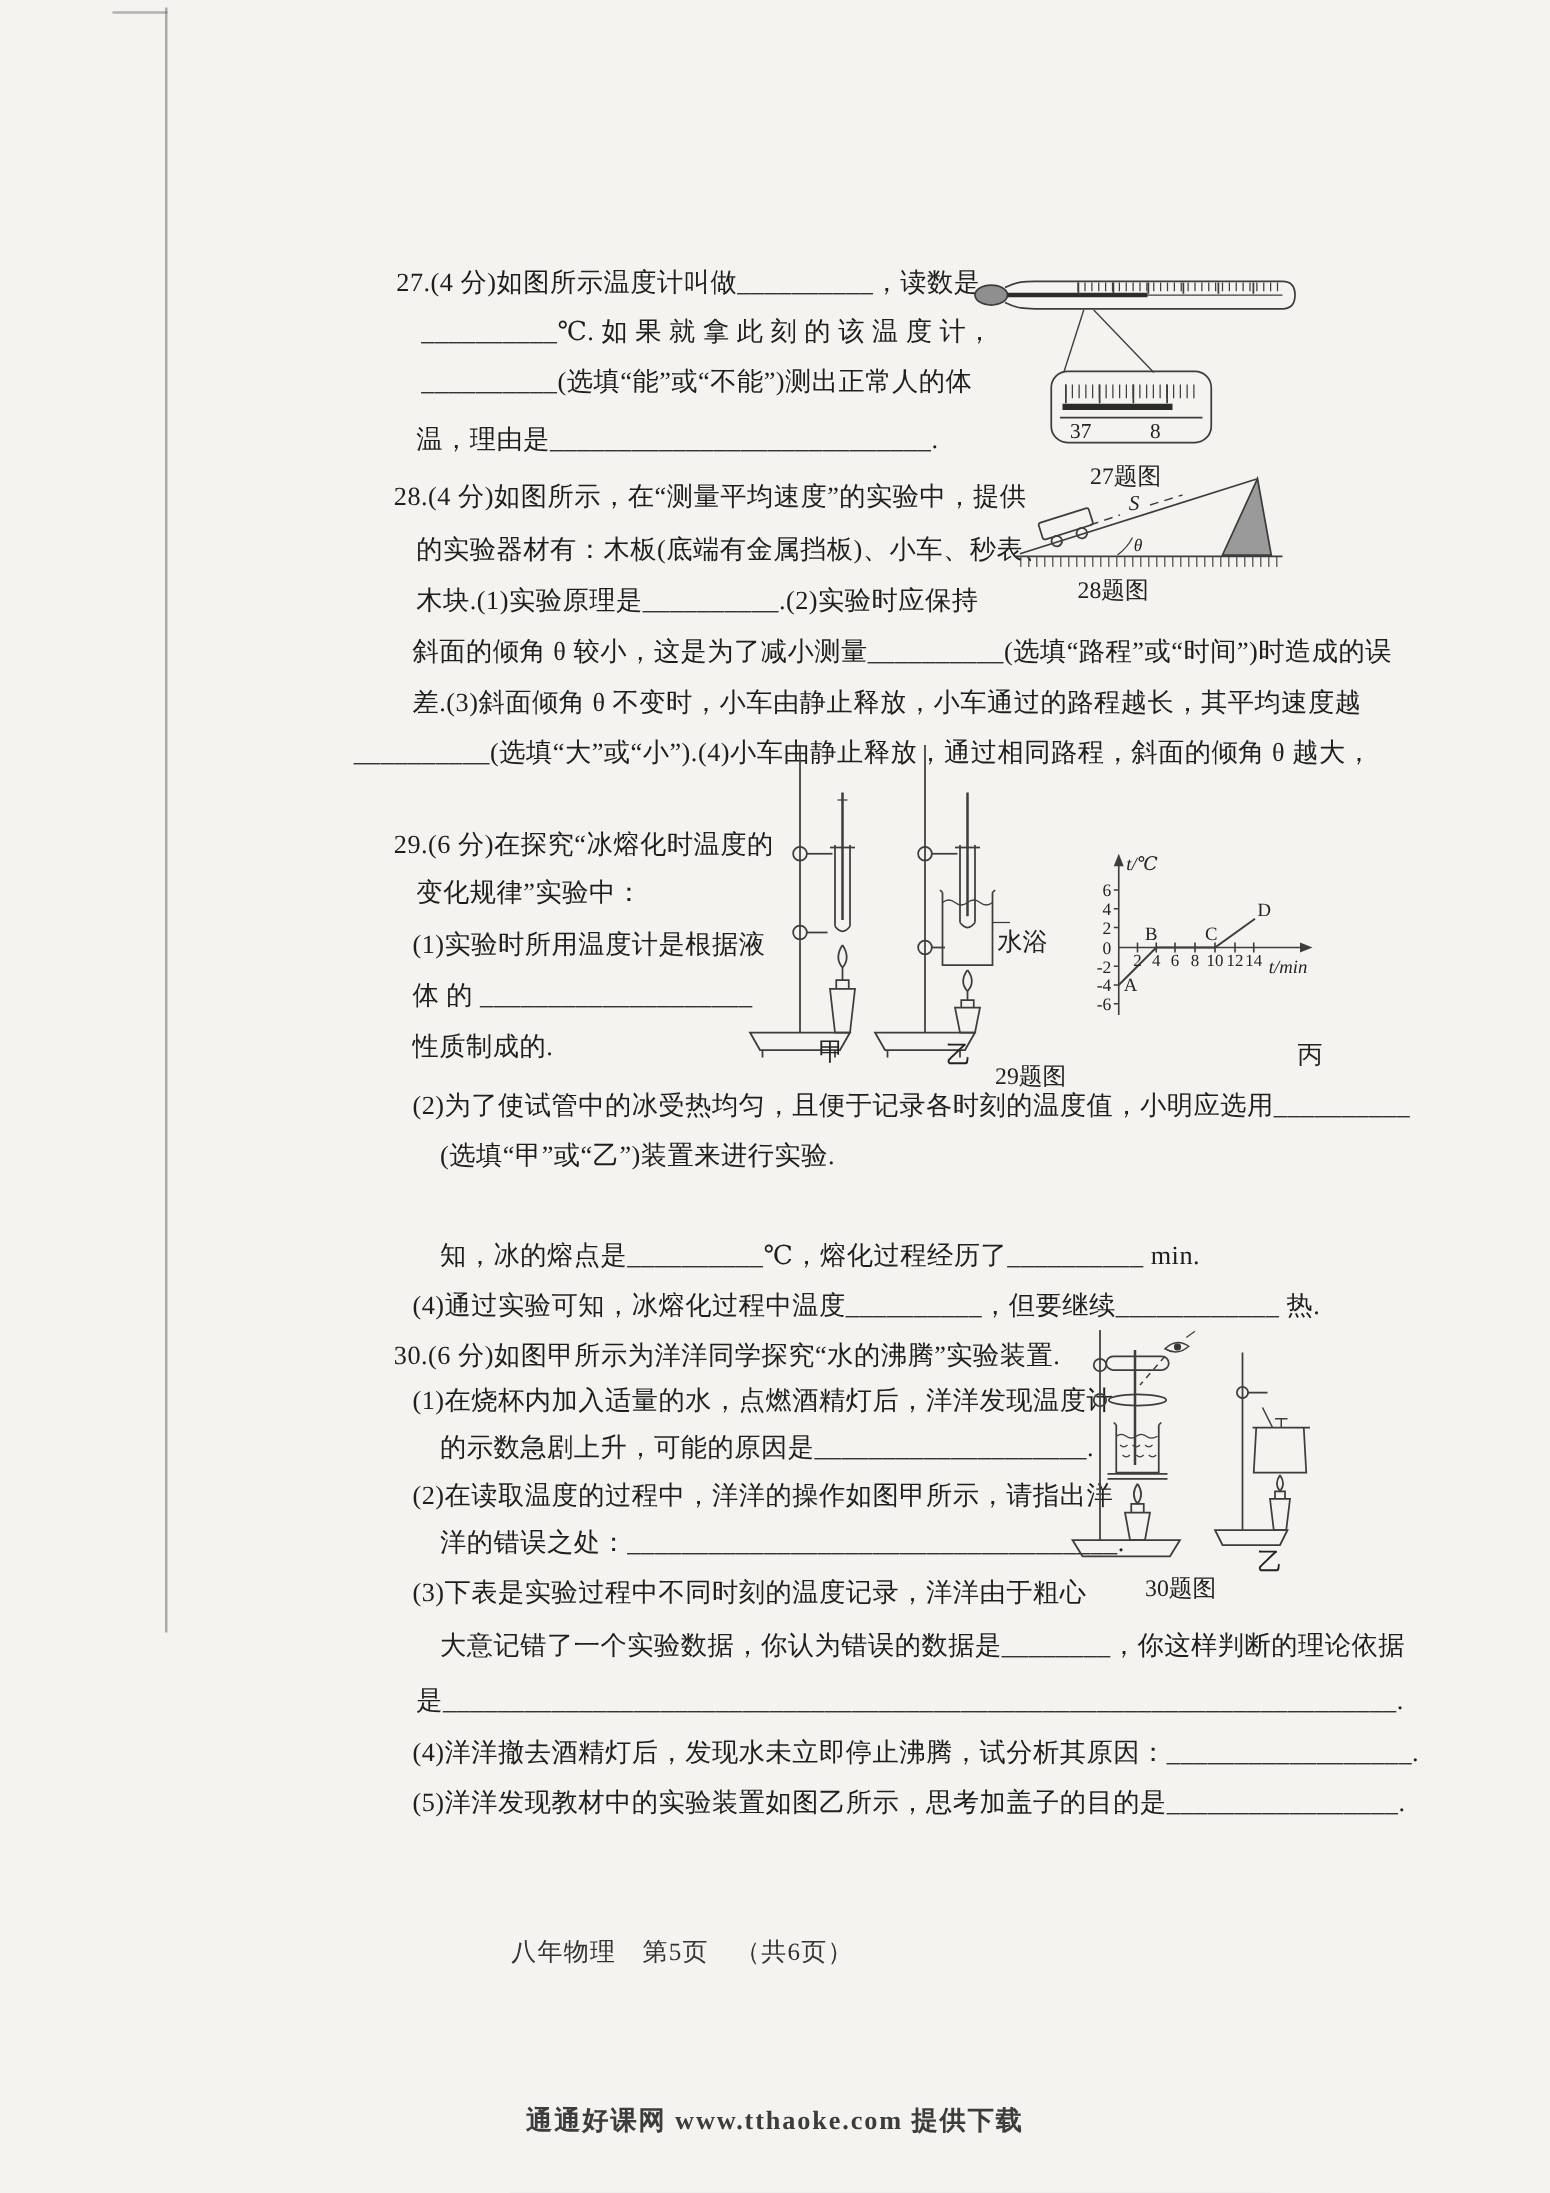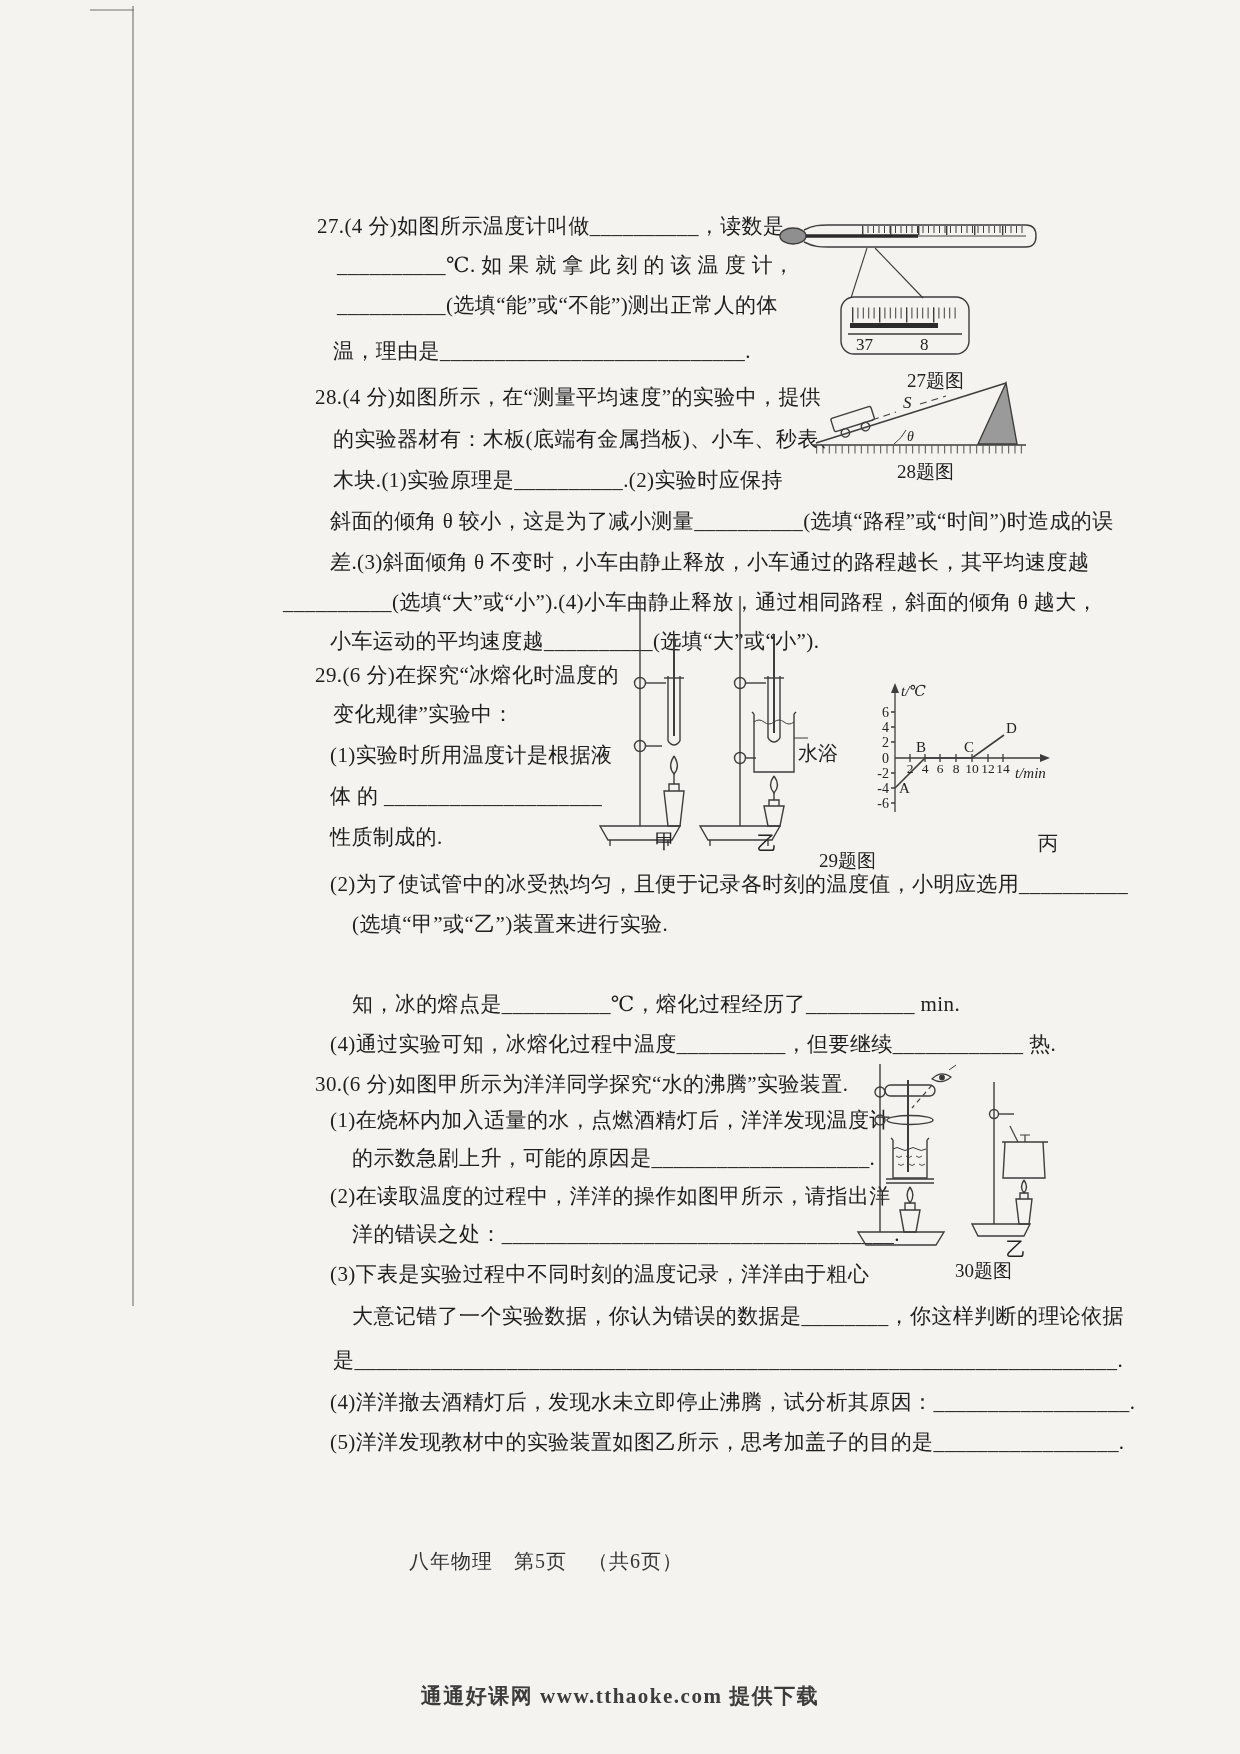--- a/index.html
+++ b/index.html
@@ -1,21 +1,21 @@
 <!DOCTYPE html>
 <html><head>
 <meta charset="utf-8">
 <style>
   html,body{margin:0;padding:0;}
   body{background:#e9e8e5;}
   .page{position:relative;width:1240px;height:1754px;background:#f4f3f0;overflow:hidden;
         font-family:"Liberation Serif","DejaVu Serif",serif;color:#1e1e1e;padding-left:40px;}
   .ln{position:absolute;font-size:21px;line-height:26px;white-space:nowrap;letter-spacing:0.4px;}
   .lbl{position:absolute;font-size:20px;white-space:nowrap;color:#222;}
-  .cap{position:absolute;font-size:19px;text-align:right;color:#222;}
+  .cap{position:absolute;font-size:19px;text-align:left;color:#222;}
   .footer{position:absolute;left:0;top:1548px;width:1092px;text-align:center;
           font-size:20px;color:#333;letter-spacing:1px;}
   .watermark{position:absolute;left:0;top:1682px;width:1240px;text-align:center;
           font-family:Liberation Serif, serif;font-size:21px;
           font-weight:bold;color:#3c3c3c;letter-spacing:1.5px;}
   .scanline-v{position:absolute;left:132px;top:6px;width:2px;height:1300px;background:#6f6f6f;opacity:.55;}
   .scanline-h{position:absolute;left:90px;top:9px;width:44px;height:2px;background:#6f6f6f;opacity:.5;}
   .fig{position:absolute;}
   svg text{font-family:"Liberation Serif","DejaVu Serif",serif;fill:#222;}
 </style>
@@ -31,21 +31,20 @@
   <div class="ln" style="left:337px;top:252px">__________℃. 如 果 就 拿 此 刻 的 该 温 度 计，</div>
   <div class="ln" style="left:337px;top:292px">__________(选填“能”或“不能”)测出正常人的体</div>
   <div class="ln" style="left:333px;top:338px">温，理由是____________________________.</div>
 
   <div class="ln" style="left:315px;top:384px">28.(4 分)如图所示，在“测量平均速度”的实验中，提供</div>
   <div class="ln" style="left:333px;top:426px">的实验器材有：木板(底端有金属挡板)、小车、秒表、</div>
   <div class="ln" style="left:333px;top:467px">木块.(1)实验原理是__________.(2)实验时应保持</div>
   <div class="ln" style="left:330px;top:508px">斜面的倾角 θ 较小，这是为了减小测量__________(选填“路程”或“时间”)时造成的误</div>
   <div class="ln" style="left:330px;top:549px">差.(3)斜面倾角 θ 不变时，小车由静止释放，小车通过的路程越长，其平均速度越</div>
   <div class="ln" style="left:283px;top:589px">__________(选填“大”或“小”).(4)小车由静止释放，通过相同路程，斜面的倾角 θ 越大，</div>
-  <div class="ln" style="left:330px;top:628px">小车运动的平均速度越__________(选填“大”或“小”).</div>
 
   <div class="ln" style="left:315px;top:662px">29.(6 分)在探究“冰熔化时温度的</div>
   <div class="ln" style="left:333px;top:701px">变化规律”实验中：</div>
   <div class="ln" style="left:330px;top:742px">(1)实验时所用温度计是根据液</div>
   <div class="ln" style="left:330px;top:783px">体 的 ____________________</div>
   <div class="ln" style="left:330px;top:824px">性质制成的.</div>
   <div class="ln" style="left:330px;top:871px">(2)为了使试管中的冰受热均匀，且便于记录各时刻的温度值，小明应选用__________</div>
   <div class="ln" style="left:352px;top:911px">(选填“甲”或“乙”)装置来进行实验.</div>
   <div class="ln" style="left:352px;top:991px">知，冰的熔点是__________℃，熔化过程经历了__________ min.</div>
   <div class="ln" style="left:330px;top:1031px">(4)通过实验可知，冰熔化过程中温度__________，但要继续____________ 热.</div>

